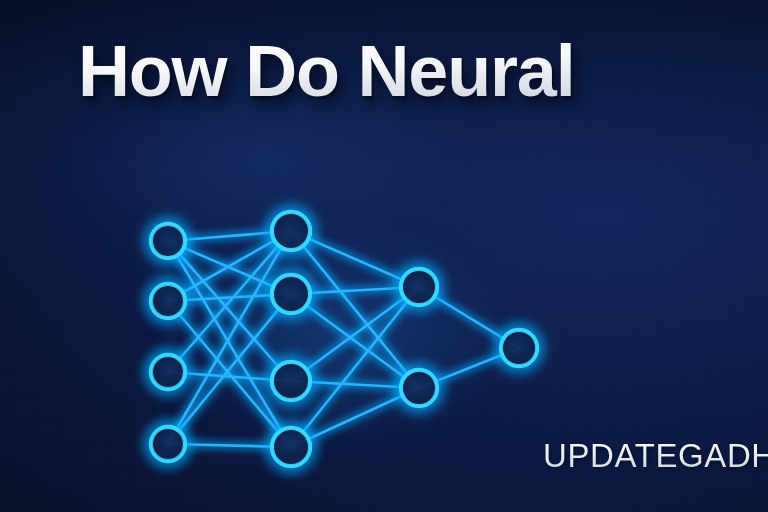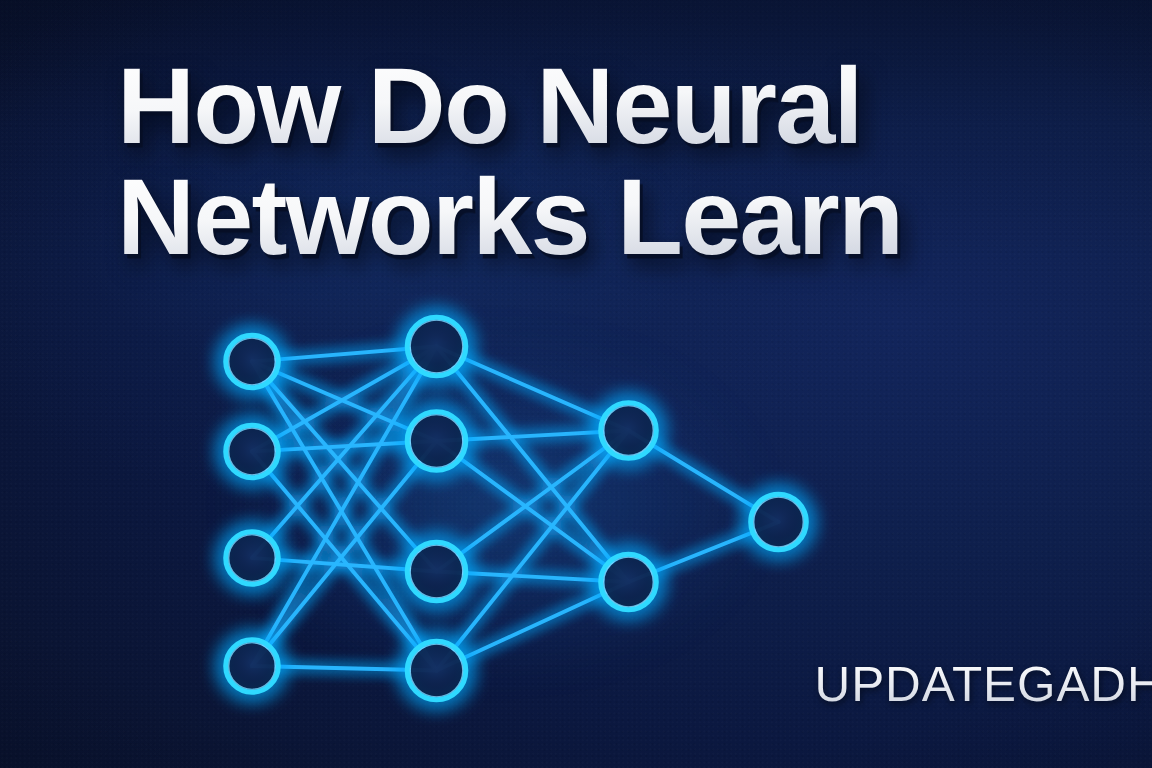--- a/index.html
+++ b/index.html
@@ -248,18 +248,17 @@
         <circle cx="519" cy="348" r="16.1" fill="url(#coreFill)"></circle>
         <circle cx="519" cy="348" r="18.5" fill="none" stroke="#2fd9ff" stroke-width="3.4"></circle>
         <circle cx="519" cy="348" r="16.5" fill="none" stroke="#bff0ff" stroke-width="0.8" stroke-opacity="0.55"></circle>
       </g>
   </svg>
 
   <div class="bg-vignette"></div>
 
   <div class="headline">
     <span class="headline-line">How Do Neural</span>
-    <span class="headline-line">Networks Learn</span>
   </div>
 
   <div class="watermark">UPDATEGADH</div>
 
 </div>
 
 </body></html>

